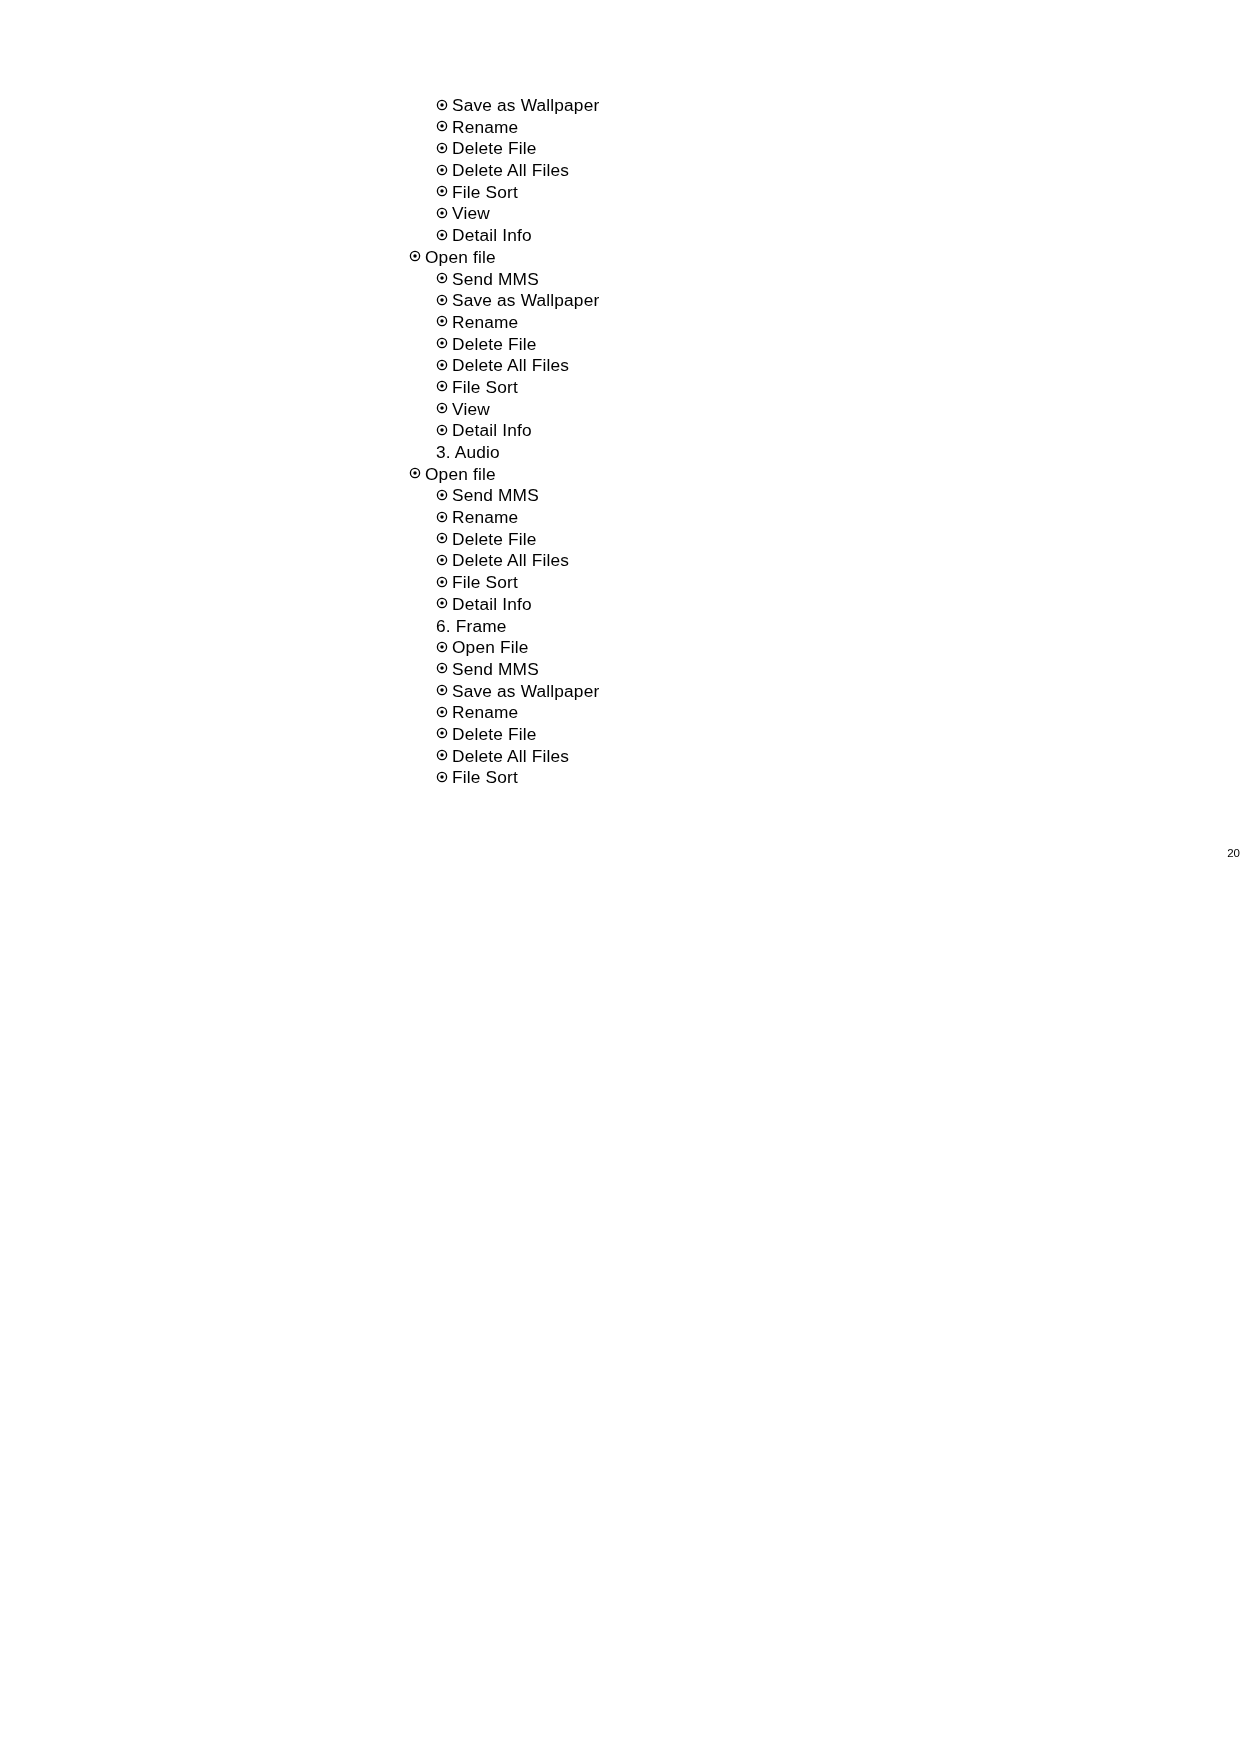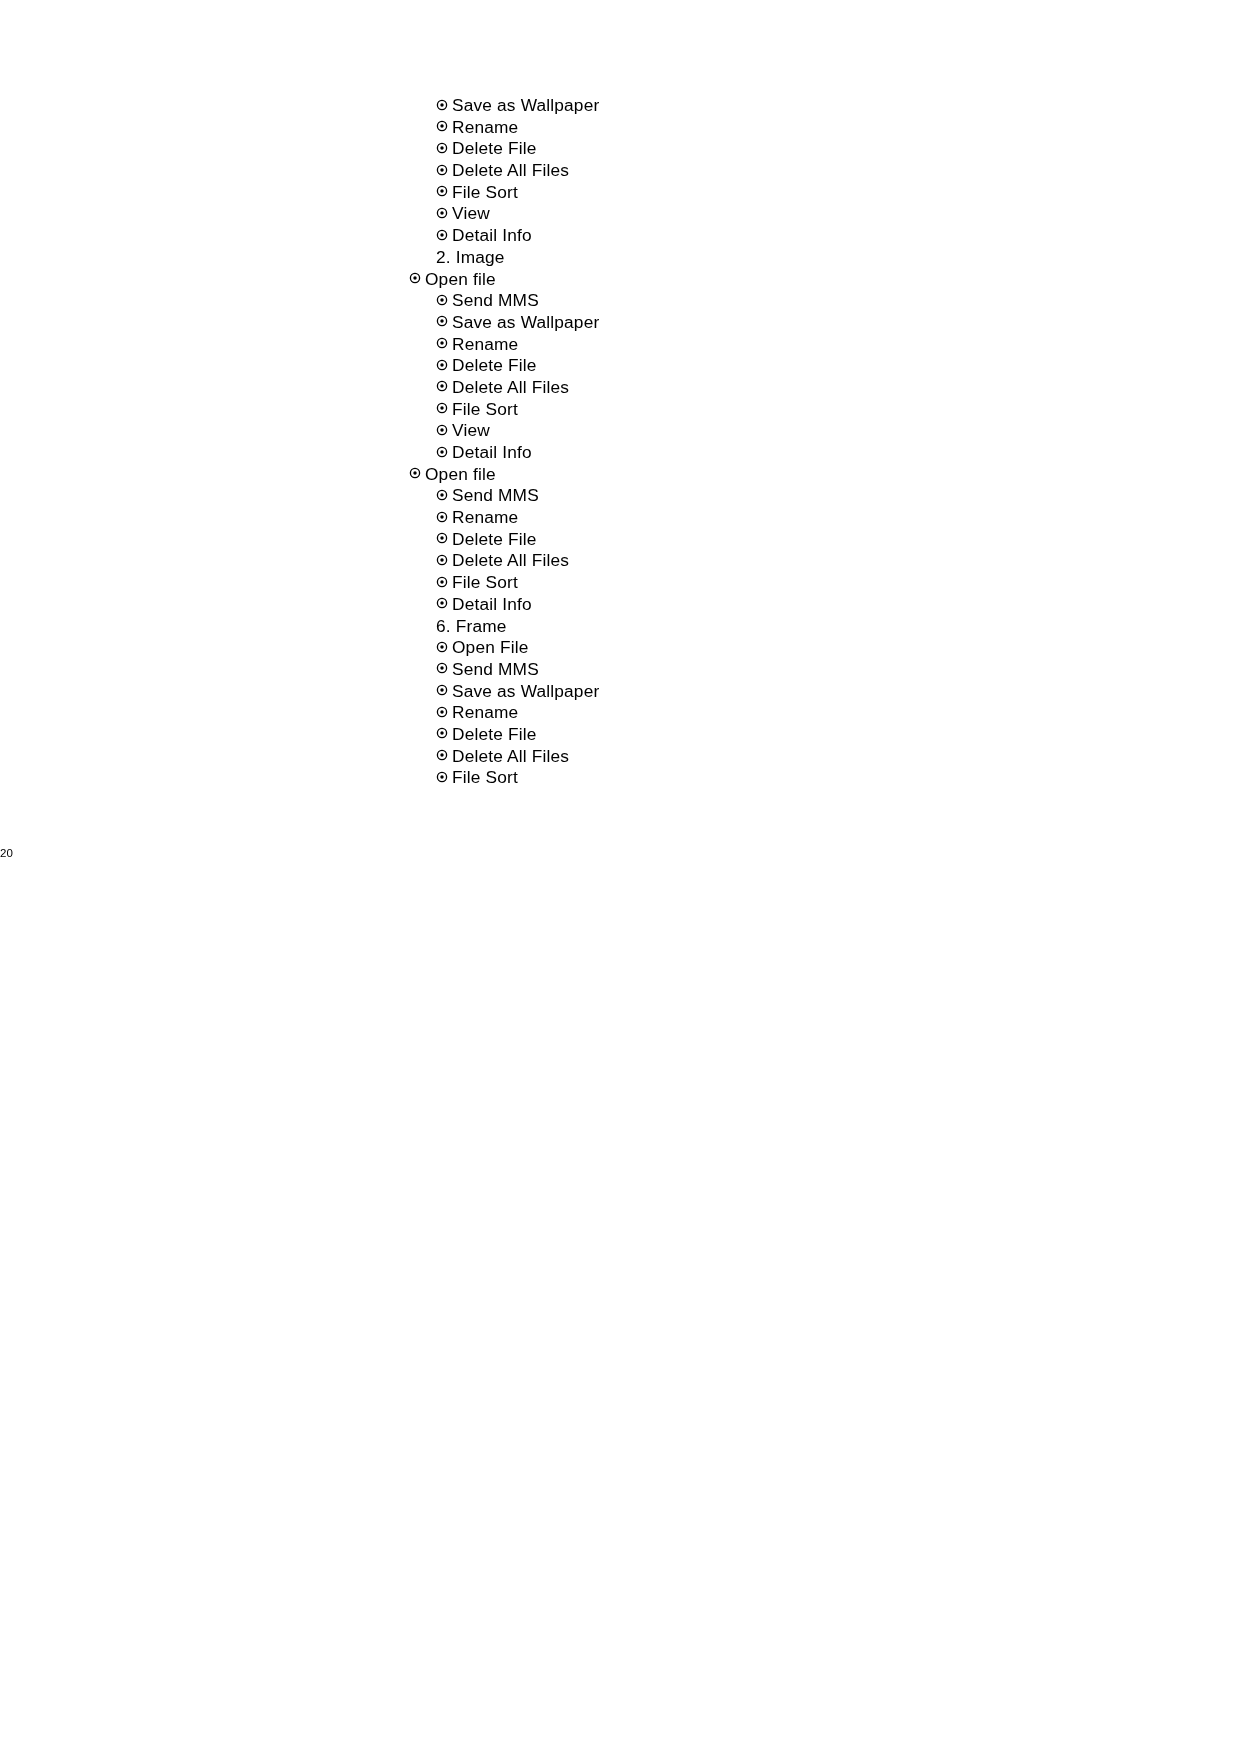--- a/index.html
+++ b/index.html
@@ -66,21 +66,21 @@
   .heading-num {
     display: inline-block;
   }
 
   
   #page-number {
     position: absolute;
     top: 829px;
     left: 0;
     width: 1240px;
-    text-align: left;
+    text-align: right;
     font-size: 11.5px;
     line-height: 14px;
     color: #000000;
     font-family: "Liberation Sans", sans-serif;
   }
 </style>
 </head>
 <body>
 
 <div id="page">
@@ -107,21 +107,20 @@
             <circle cx="6" cy="6" r="1.7" fill="#000"></circle>
           </svg></span><span class="label">File Sort</span></div>
       <div class="line lvl-2"><span class="bullet" style="display: inline-block; width: 14px; height: 12px;"><svg width="12" height="12" viewBox="0 0 12 12" aria-hidden="true">
             <circle cx="6" cy="6" r="4.6" fill="none" stroke="#000" stroke-width="1.3"></circle>
             <circle cx="6" cy="6" r="1.7" fill="#000"></circle>
           </svg></span><span class="label">View</span></div>
       <div class="line lvl-2"><span class="bullet" style="display: inline-block; width: 14px; height: 12px;"><svg width="12" height="12" viewBox="0 0 12 12" aria-hidden="true">
             <circle cx="6" cy="6" r="4.6" fill="none" stroke="#000" stroke-width="1.3"></circle>
             <circle cx="6" cy="6" r="1.7" fill="#000"></circle>
           </svg></span><span class="label">Detail Info</span></div>
-      <div class="line lvl-2"><span class="heading-num">2. Image</span></div>
       <div class="line lvl-1"><span class="bullet" style="display: inline-block; width: 14px; height: 12px;"><svg width="12" height="12" viewBox="0 0 12 12" aria-hidden="true">
             <circle cx="6" cy="6" r="4.6" fill="none" stroke="#000" stroke-width="1.3"></circle>
             <circle cx="6" cy="6" r="1.7" fill="#000"></circle>
           </svg></span><span class="label">Open file</span></div>
       <div class="line lvl-2"><span class="bullet" style="display: inline-block; width: 14px; height: 12px;"><svg width="12" height="12" viewBox="0 0 12 12" aria-hidden="true">
             <circle cx="6" cy="6" r="4.6" fill="none" stroke="#000" stroke-width="1.3"></circle>
             <circle cx="6" cy="6" r="1.7" fill="#000"></circle>
           </svg></span><span class="label">Send MMS</span></div>
       <div class="line lvl-2"><span class="bullet" style="display: inline-block; width: 14px; height: 12px;"><svg width="12" height="12" viewBox="0 0 12 12" aria-hidden="true">
             <circle cx="6" cy="6" r="4.6" fill="none" stroke="#000" stroke-width="1.3"></circle>
@@ -144,20 +143,21 @@
             <circle cx="6" cy="6" r="1.7" fill="#000"></circle>
           </svg></span><span class="label">File Sort</span></div>
       <div class="line lvl-2"><span class="bullet" style="display: inline-block; width: 14px; height: 12px;"><svg width="12" height="12" viewBox="0 0 12 12" aria-hidden="true">
             <circle cx="6" cy="6" r="4.6" fill="none" stroke="#000" stroke-width="1.3"></circle>
             <circle cx="6" cy="6" r="1.7" fill="#000"></circle>
           </svg></span><span class="label">View</span></div>
       <div class="line lvl-2"><span class="bullet" style="display: inline-block; width: 14px; height: 12px;"><svg width="12" height="12" viewBox="0 0 12 12" aria-hidden="true">
             <circle cx="6" cy="6" r="4.6" fill="none" stroke="#000" stroke-width="1.3"></circle>
             <circle cx="6" cy="6" r="1.7" fill="#000"></circle>
           </svg></span><span class="label">Detail Info</span></div>
+      <div class="line lvl-2"><span class="heading-num">3. Audio</span></div>
       <div class="line lvl-1"><span class="bullet" style="display: inline-block; width: 14px; height: 12px;"><svg width="12" height="12" viewBox="0 0 12 12" aria-hidden="true">
             <circle cx="6" cy="6" r="4.6" fill="none" stroke="#000" stroke-width="1.3"></circle>
             <circle cx="6" cy="6" r="1.7" fill="#000"></circle>
           </svg></span><span class="label">Open file</span></div>
       <div class="line lvl-2"><span class="bullet" style="display: inline-block; width: 14px; height: 12px;"><svg width="12" height="12" viewBox="0 0 12 12" aria-hidden="true">
             <circle cx="6" cy="6" r="4.6" fill="none" stroke="#000" stroke-width="1.3"></circle>
             <circle cx="6" cy="6" r="1.7" fill="#000"></circle>
           </svg></span><span class="label">Send MMS</span></div>
       <div class="line lvl-2"><span class="bullet" style="display: inline-block; width: 14px; height: 12px;"><svg width="12" height="12" viewBox="0 0 12 12" aria-hidden="true">
             <circle cx="6" cy="6" r="4.6" fill="none" stroke="#000" stroke-width="1.3"></circle>

